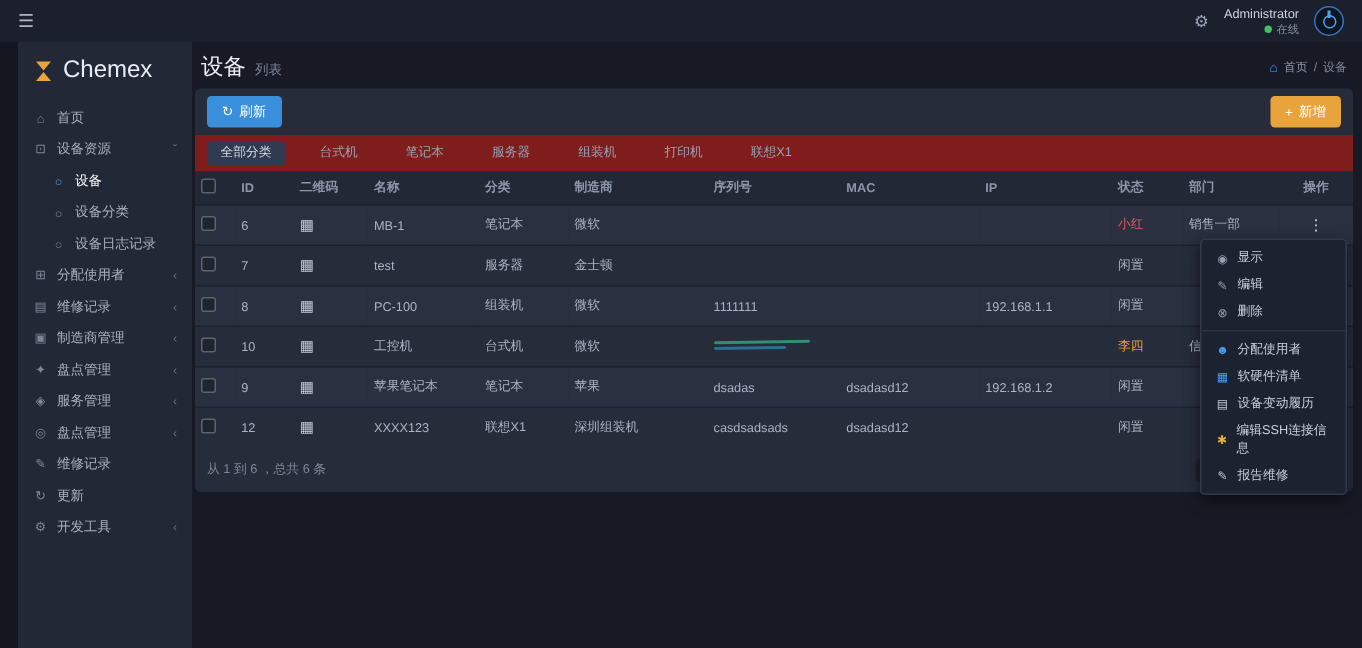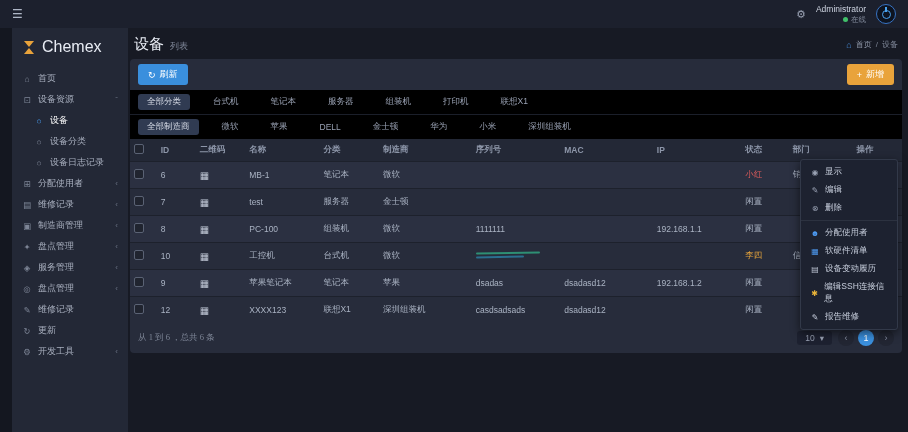--- a/index.html
+++ b/index.html
@@ -61,44 +61,44 @@
   .btn-add { background:#e9a33b; margin-left:auto; }
   .search { width:300px; height:20px; background:#1c202e; border-radius:10px; display:flex;
             align-items:center; padding:0 9px; gap:5px; }
   .mag { width:6px; height:6px; border:1px solid #6c7488; border-radius:50%; position:relative; flex:none;}
   .mag::after { content:""; position:absolute; width:3px; height:1px; background:#6c7488;
                 transform:rotate(45deg); left:5px; top:6px; }
   .search input { background:transparent; border:none; outline:none; color:#9aa2b4;
                   font-size:8.5px; width:100%; font-family:inherit; }
   .search input::placeholder { color:#6c7488; }
   
-  .strip { background:#000000; padding:4px 8px; display:flex; align-items:center; }
+  .strip { background:#7f1d1d; padding:4px 8px; display:flex; align-items:center; }
   .strip + .strip { border-top:1px solid #1b1f2a; }
   .chip { color:#99a1b3; font-size:8.5px; padding:2px 9px; margin-right:14px; border-radius:3px;
           cursor:pointer; white-space:nowrap; }
   .chip.active { background:#303b52; color:#d6dbe6; }
   
   table { width:100%; border-collapse:collapse; table-layout:fixed; }
   thead th { font-size:8.5px; color:#8d96a9; font-weight:bold; text-align:left;
              padding:5px 4px; background:#232836; }
   tbody td { font-size:8.5px; color:#aab3c3; padding:7px 4px; border-top:1px solid #1d212c;
              overflow:hidden; white-space:nowrap; }
   tbody tr:nth-child(odd) { background:#2b3041; }
   .cb { display:inline-block; width:10px; height:10px; border:1px solid #5a6274; border-radius:2px;
         background:#20242f; cursor:pointer; }
   .qr { color:#c3cad8; font-size:10px; }
   .dots { color:#cfd6e4; font-size:10px; cursor:pointer; padding:0 8px; }
-  td.c-op, th.h-op { text-align:left;margin-top:11px; }
+  td.c-op, th.h-op { text-align:center;margin-top:11px; }
   .redact { display:inline-block; }
   .redact i { display:block; height:2px; border-radius:2px; background:#2e8f74; width:64px;
               margin:2px 0; transform:rotate(-1deg); }
   .redact i:last-child { width:48px; background:#2a6f8f; }
   
   .card-footer { display:flex; align-items:center; padding:7px 8px; }
-  .summary { color:#7e8697; font-size:8.5px;font-family:Liberation Serif, serif; }
+  .summary { color:#7e8697; font-size:8.5px; }
   .foot-right { margin-left:auto; display:flex; align-items:center; gap:6px; }
   .pagesize { background:#1d2130; border-radius:3px; padding:2px 8px; font-size:8.5px;
               color:#9aa2b4; display:flex; gap:5px; align-items:center; cursor:pointer; }
   .pager { display:flex; gap:4px; align-items:center; }
   .pg { width:16px; height:16px; border-radius:50%; background:#222633; color:#8a92a4;
         display:flex; align-items:center; justify-content:center; font-size:9px; cursor:pointer; }
   .pg.active { background:#3a8fdd; color:#fff; }
   
   .row-menu { position:absolute; top:100px; right:4px; width:98px; background:#1d2230;
               border:1px solid #323949; border-radius:3px; box-shadow:0 3px 10px rgba(0,0,0,.55);
@@ -233,30 +233,20 @@
       </div>
 
       <div class="strip">
           <span class="chip active">全部分类</span>
           <span class="chip">台式机</span>
           <span class="chip">笔记本</span>
           <span class="chip">服务器</span>
           <span class="chip">组装机</span>
           <span class="chip">打印机</span>
           <span class="chip">联想X1</span>
-        </div>
-      <div class="strip">
-          <span class="chip active">全部制造商</span>
-          <span class="chip">微软</span>
-          <span class="chip">苹果</span>
-          <span class="chip">DELL</span>
-          <span class="chip">金士顿</span>
-          <span class="chip">华为</span>
-          <span class="chip">小米</span>
-          <span class="chip">深圳组装机</span>
         </div>
 
       <table>
         <colgroup>
           <col style="width:26px">
             <col style="width:38px">
             <col style="width:48px">
           <col style="width:72px">
             <col style="width:58px">
             <col style="width:90px">

